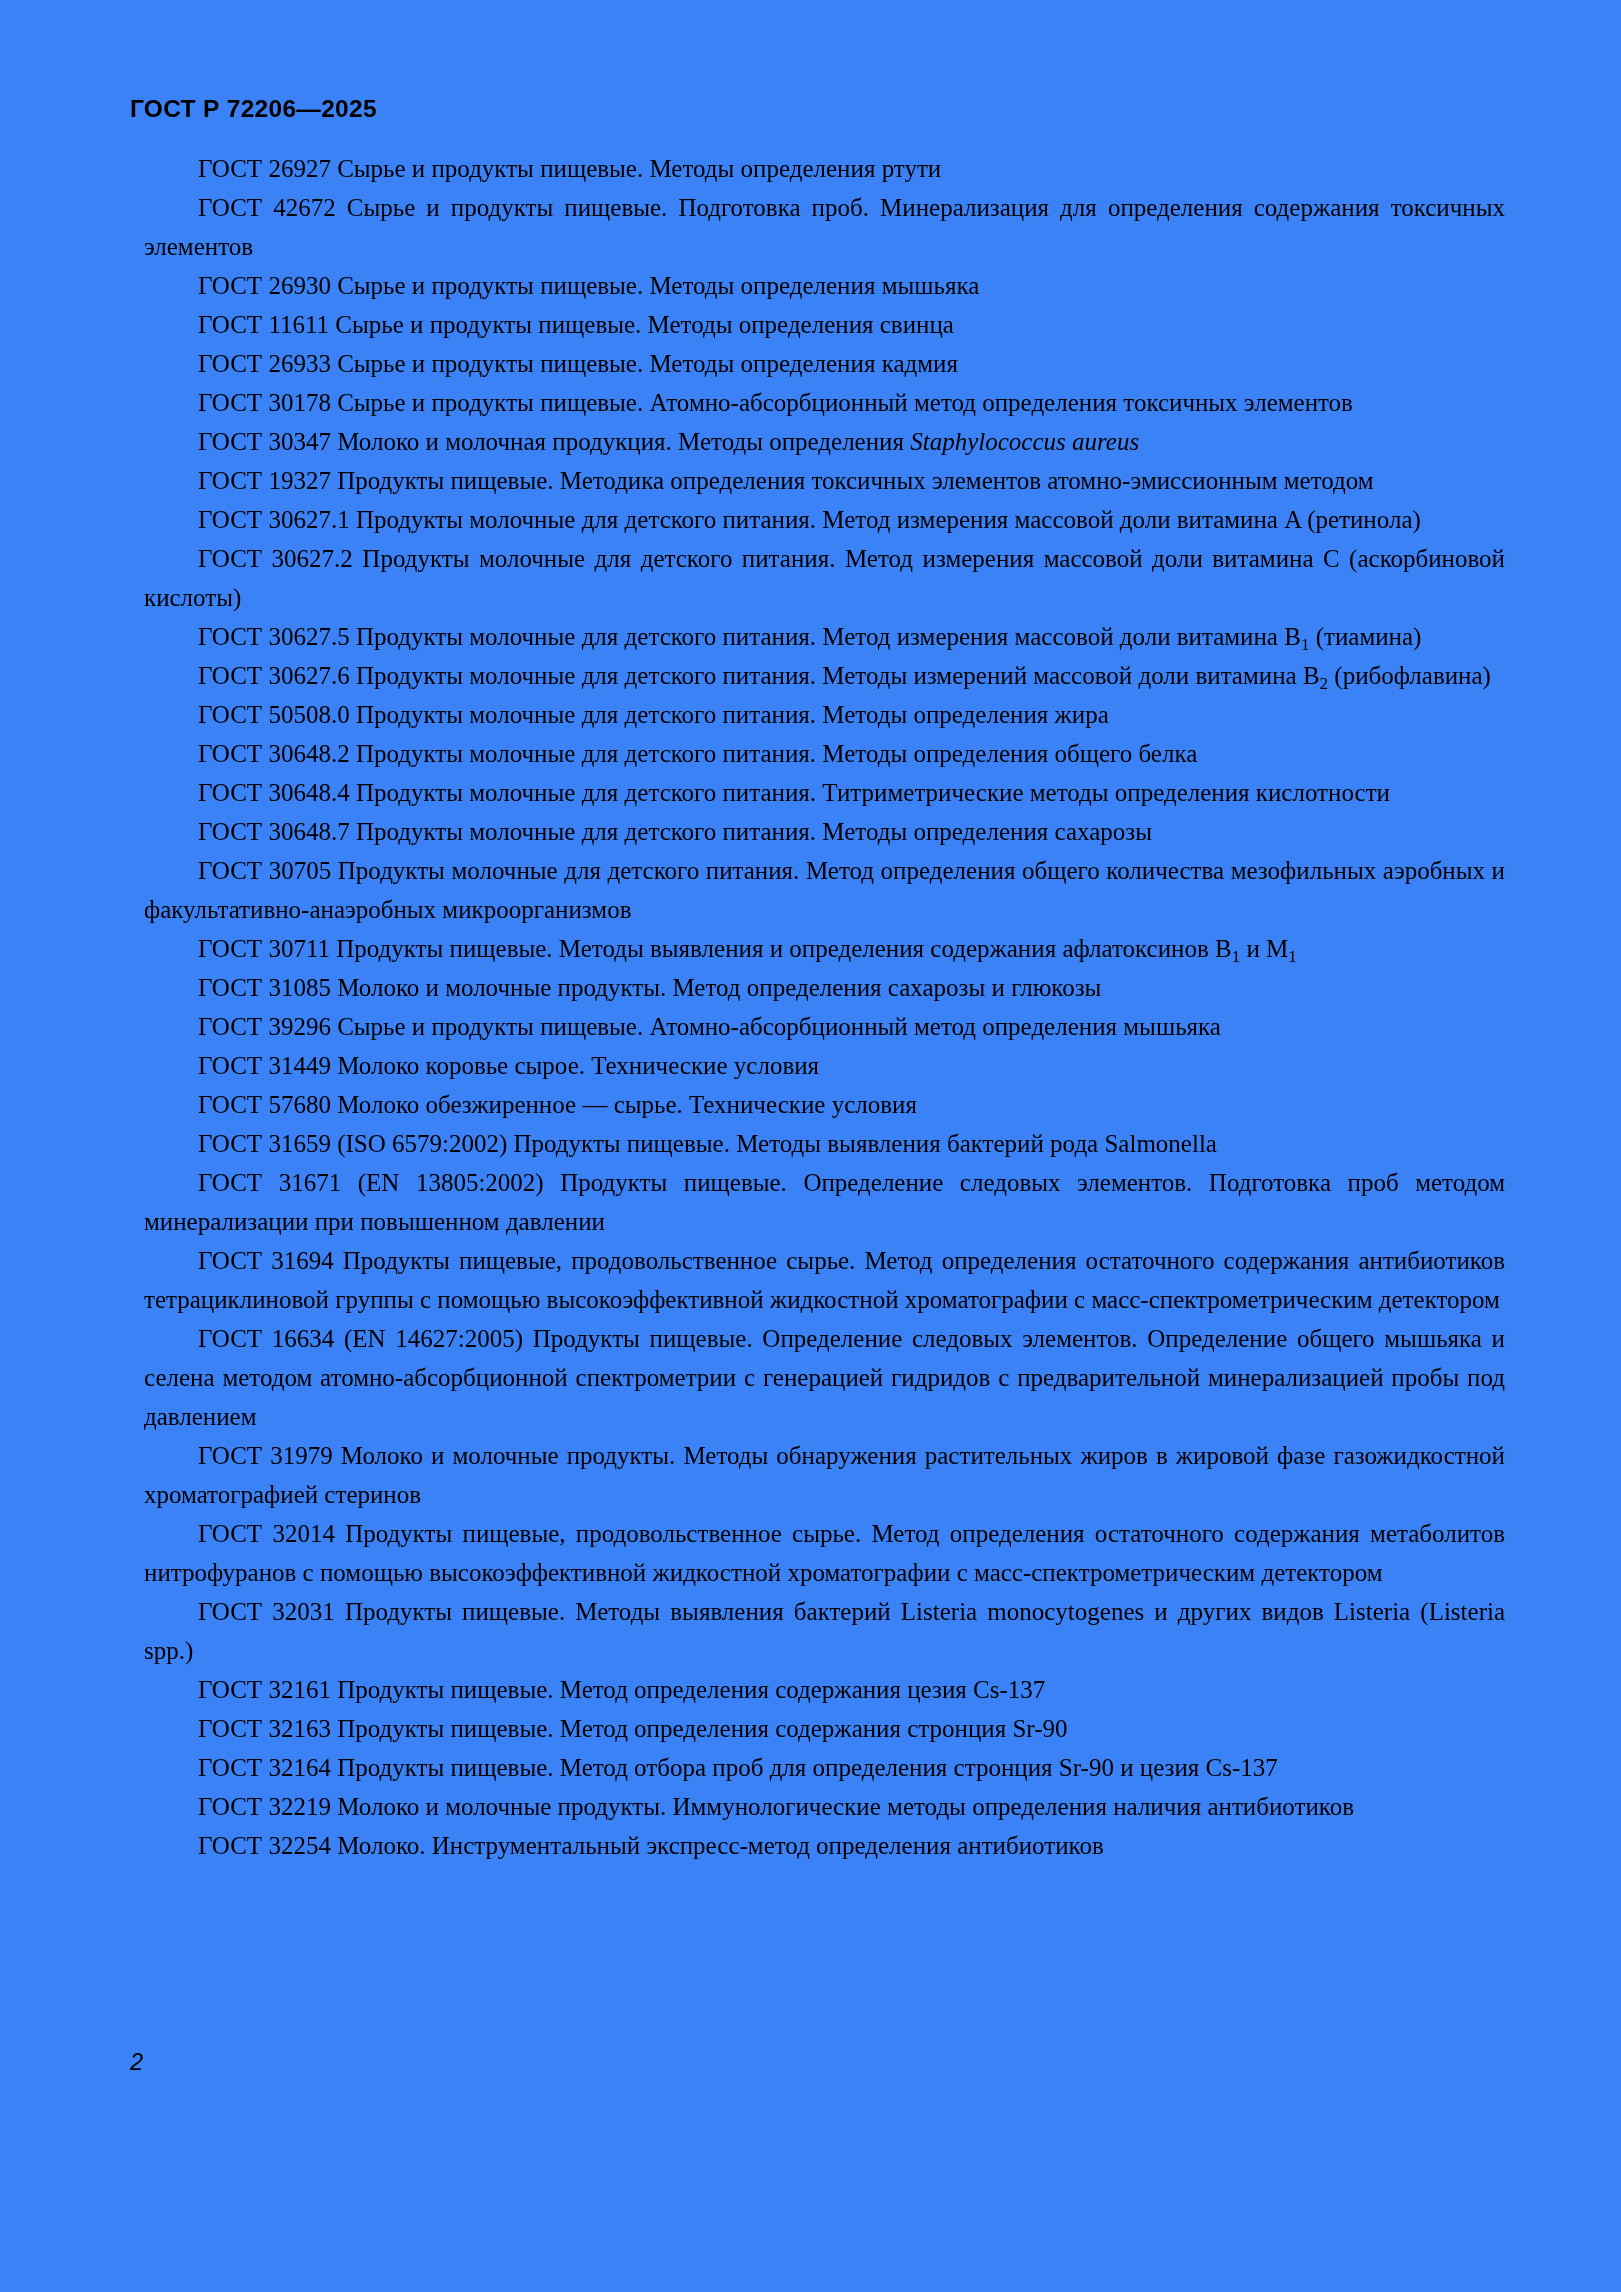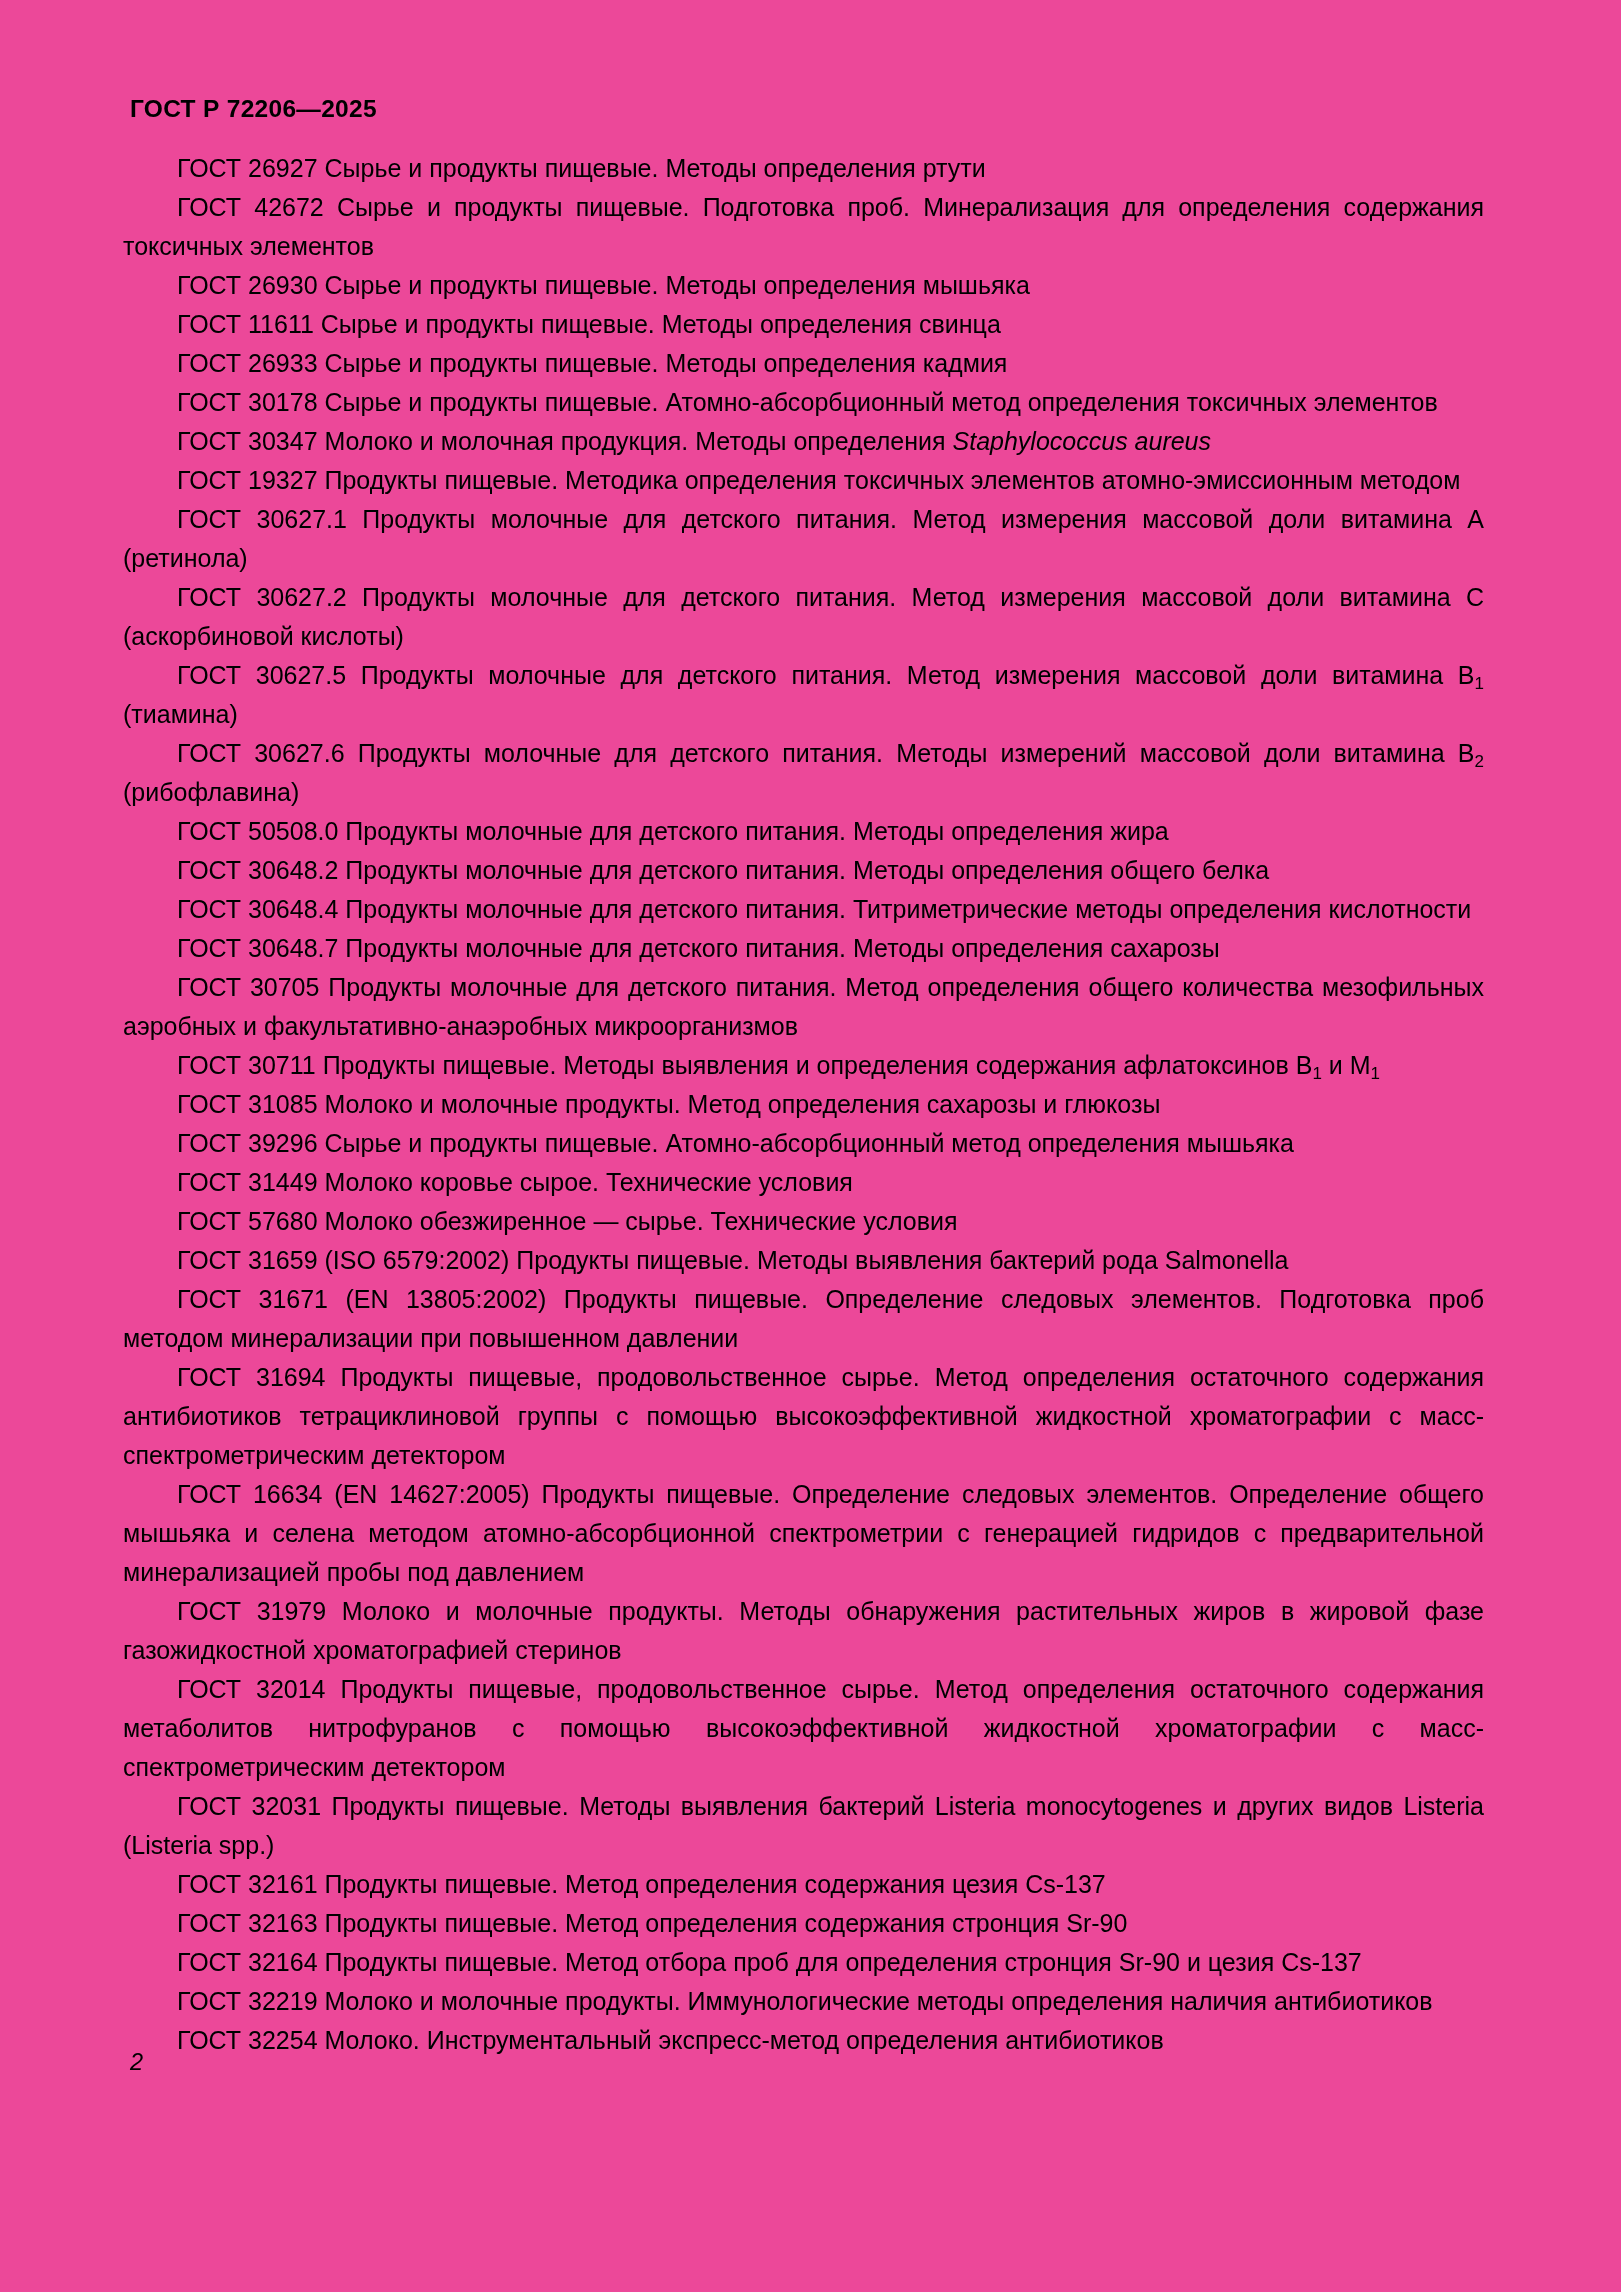--- a/index.html
+++ b/index.html
@@ -8,38 +8,39 @@
     background: #ffffff;
   }
   body {
     font-family: "Liberation Sans", sans-serif;
     color: #000000;
   }
   .page {
     position: relative;
     width: 1621px;
     height: 2293px;
-    background: #ec4899;
+    background: #3b82f6;
     box-sizing: border-box;
     overflow: hidden;
   }
   .header {
     position: absolute;
     left: 130px;
     top: 95px;
     font-size: 24.5px;
     font-weight: bold;
     letter-spacing: 0.3px;
     white-space: nowrap;
   }
   .content {
     position: absolute;
-    left: 123px;
+    left: 144px;
     top: 149px;
     width: 1361px;
+    font-family: Liberation Serif, serif;
   }
   .para {
     font-size: 25px;
     line-height: 39px;
     text-align: justify;
     text-align-last: left;
     text-indent: 54px;
     margin: 0;
     hyphens: manual;
     word-spacing: 0px;

